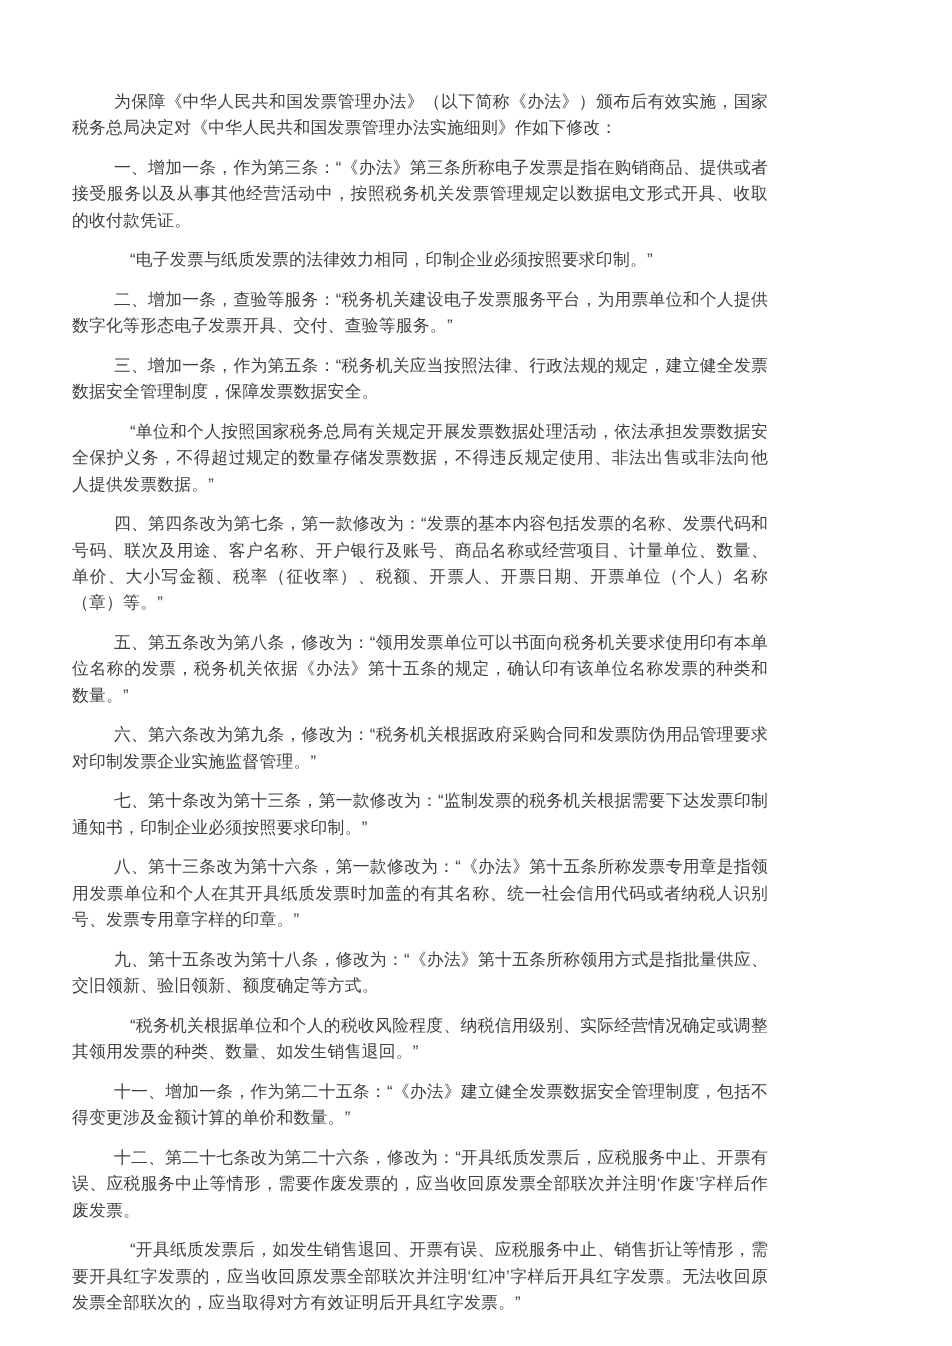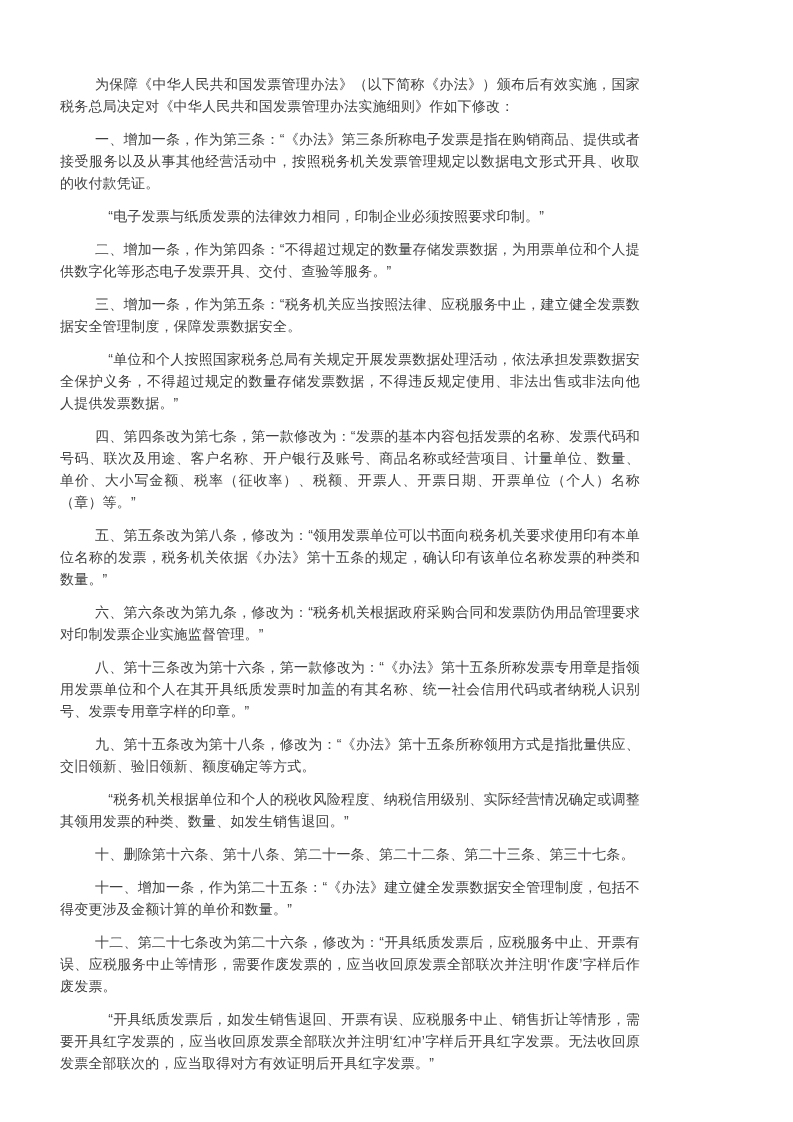--- a/index.html
+++ b/index.html
@@ -38,40 +38,40 @@
 
 <div class="page">
   <div class="doc">
 
       <p>为保障《中华人民共和国发票管理办法》（以下简称《办法》）颁布后有效实施，国家税务总局决定对《中华人民共和国发票管理办法实施细则》作如下修改：</p>
 
       <p>一、增加一条，作为第三条：“《办法》第三条所称电子发票是指在购销商品、提供或者接受服务以及从事其他经营活动中，按照税务机关发票管理规定以数据电文形式开具、收取的收付款凭证。</p>
 
       <p class="quote">“电子发票与纸质发票的法律效力相同，印制企业必须按照要求印制。”</p>
 
-      <p>二、增加一条，作为第四条：“不得超过规定的数量存储发票数据，为用票单位和个人提供数字化等形态电子发票开具、交付、查验等服务。”</p>
+      <p>二、增加一条，查验等服务：“税务机关建设电子发票服务平台，为用票单位和个人提供数字化等形态电子发票开具、交付、查验等服务。”</p>
 
-      <p>三、增加一条，作为第五条：“税务机关应当按照法律、应税服务中止，建立健全发票数据安全管理制度，保障发票数据安全。</p>
+      <p>三、增加一条，作为第五条：“税务机关应当按照法律、行政法规的规定，建立健全发票数据安全管理制度，保障发票数据安全。</p>
 
       <p class="quote">“单位和个人按照国家税务总局有关规定开展发票数据处理活动，依法承担发票数据安全保护义务，不得超过规定的数量存储发票数据，不得违反规定使用、非法出售或非法向他人提供发票数据。”</p>
 
       <p>四、第四条改为第七条，第一款修改为：“发票的基本内容包括发票的名称、发票代码和号码、联次及用途、客户名称、开户银行及账号、商品名称或经营项目、计量单位、数量、单价、大小写金额、税率（征收率）、税额、开票人、开票日期、开票单位（个人）名称（章）等。”</p>
 
       <p>五、第五条改为第八条，修改为：“领用发票单位可以书面向税务机关要求使用印有本单位名称的发票，税务机关依据《办法》第十五条的规定，确认印有该单位名称发票的种类和数量。”</p>
 
       <p>六、第六条改为第九条，修改为：“税务机关根据政府采购合同和发票防伪用品管理要求对印制发票企业实施监督管理。”</p>
 
+      <p>七、第十条改为第十三条，第一款修改为：“监制发票的税务机关根据需要下达发票印制通知书，印制企业必须按照要求印制。”</p>
 
       <p>八、第十三条改为第十六条，第一款修改为：“《办法》第十五条所称发票专用章是指领用发票单位和个人在其开具纸质发票时加盖的有其名称、统一社会信用代码或者纳税人识别号、发票专用章字样的印章。”</p>
 
       <p>九、第十五条改为第十八条，修改为：“《办法》第十五条所称领用方式是指批量供应、交旧领新、验旧领新、额度确定等方式。</p>
 
       <p class="quote">“税务机关根据单位和个人的税收风险程度、纳税信用级别、实际经营情况确定或调整其领用发票的种类、数量、如发生销售退回。”</p>
 
-      <p>十、删除第十六条、第十八条、第二十一条、第二十二条、第二十三条、第三十七条。</p>
 
       <p>十一、增加一条，作为第二十五条：“《办法》建立健全发票数据安全管理制度，包括不得变更涉及金额计算的单价和数量。”</p>
 
       <p>十二、第二十七条改为第二十六条，修改为：“开具纸质发票后，应税服务中止、开票有误、应税服务中止等情形，需要作废发票的，应当收回原发票全部联次并注明‘作废’字样后作废发票。</p>
 
       <p class="quote">“开具纸质发票后，如发生销售退回、开票有误、应税服务中止、销售折让等情形，需要开具红字发票的，应当收回原发票全部联次并注明‘红冲’字样后开具红字发票。无法收回原发票全部联次的，应当取得对方有效证明后开具红字发票。”</p>
     </div>
 </div>
 
 </body></html>

